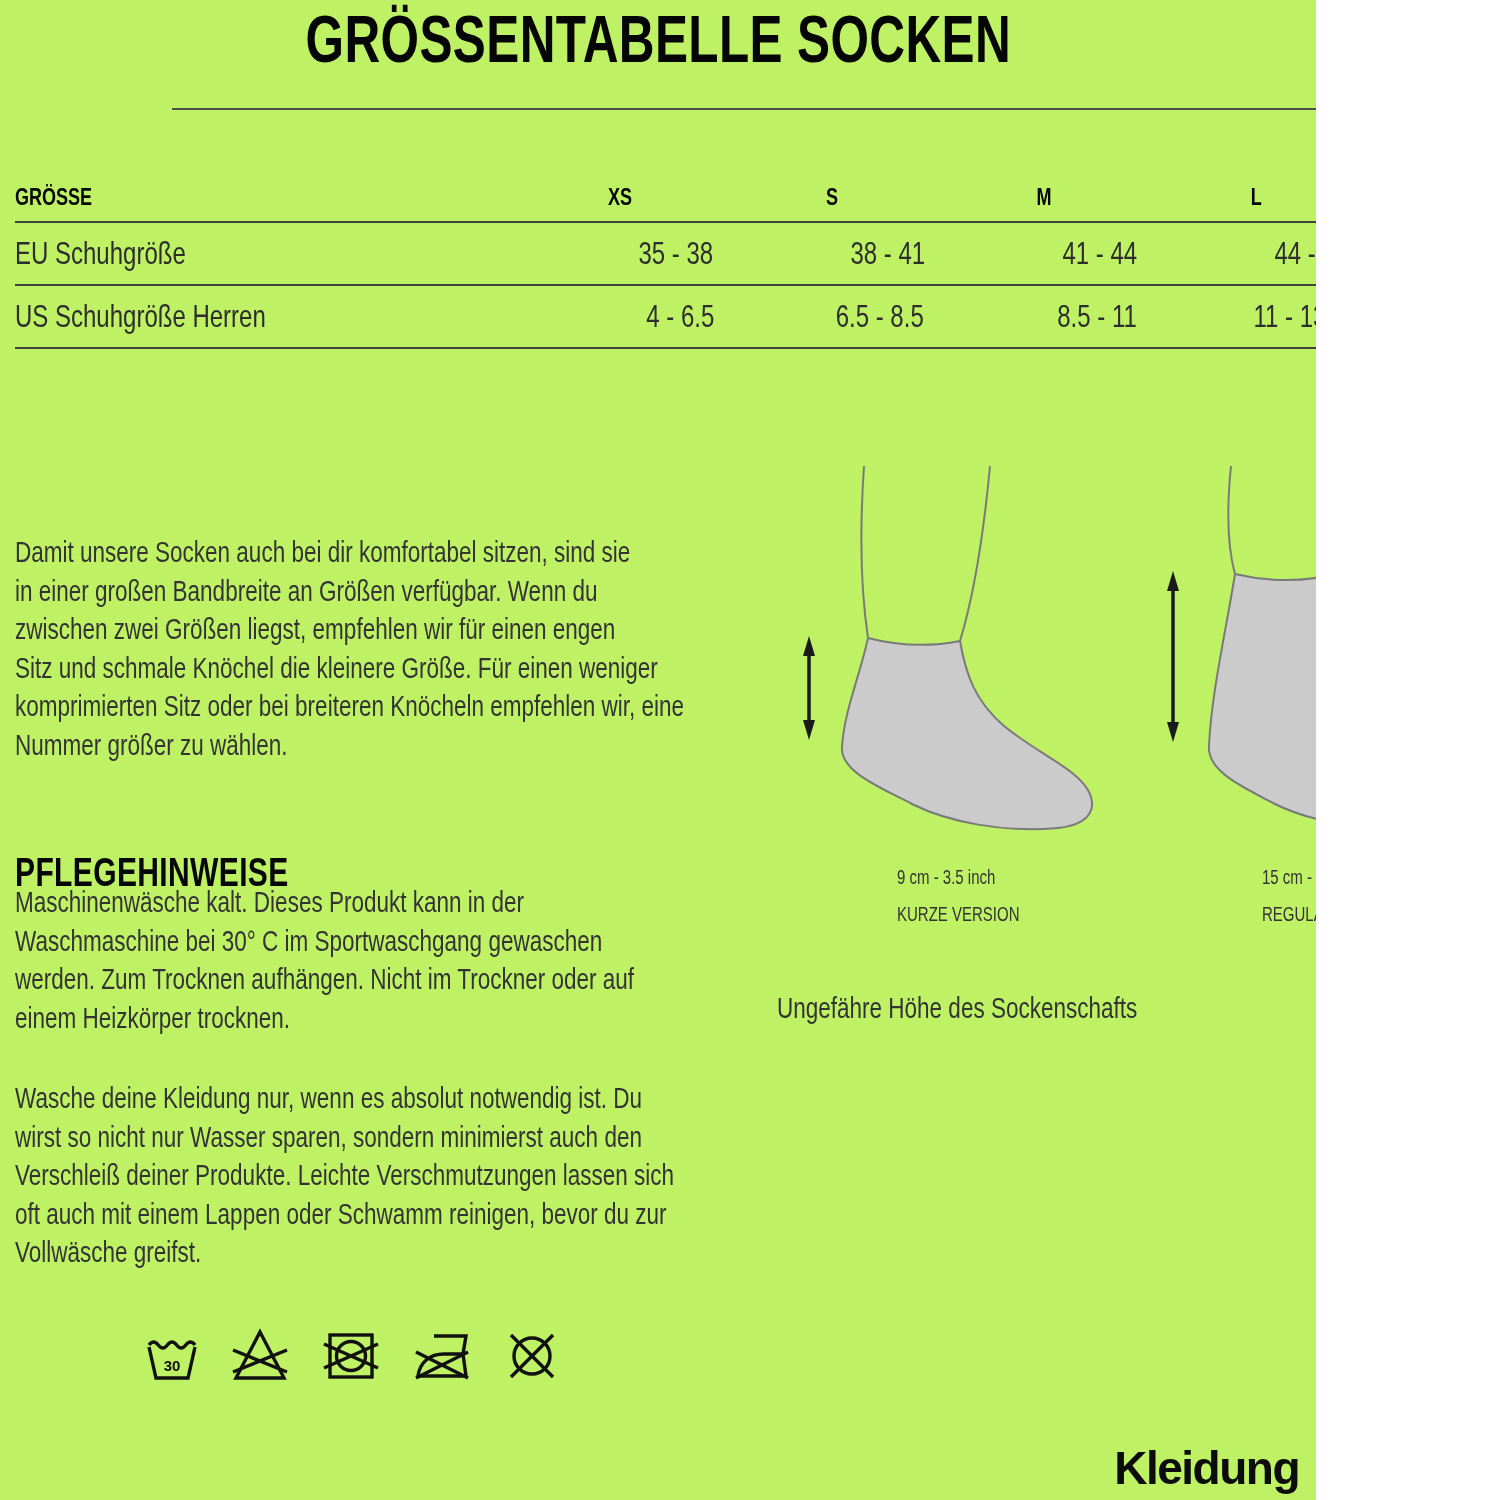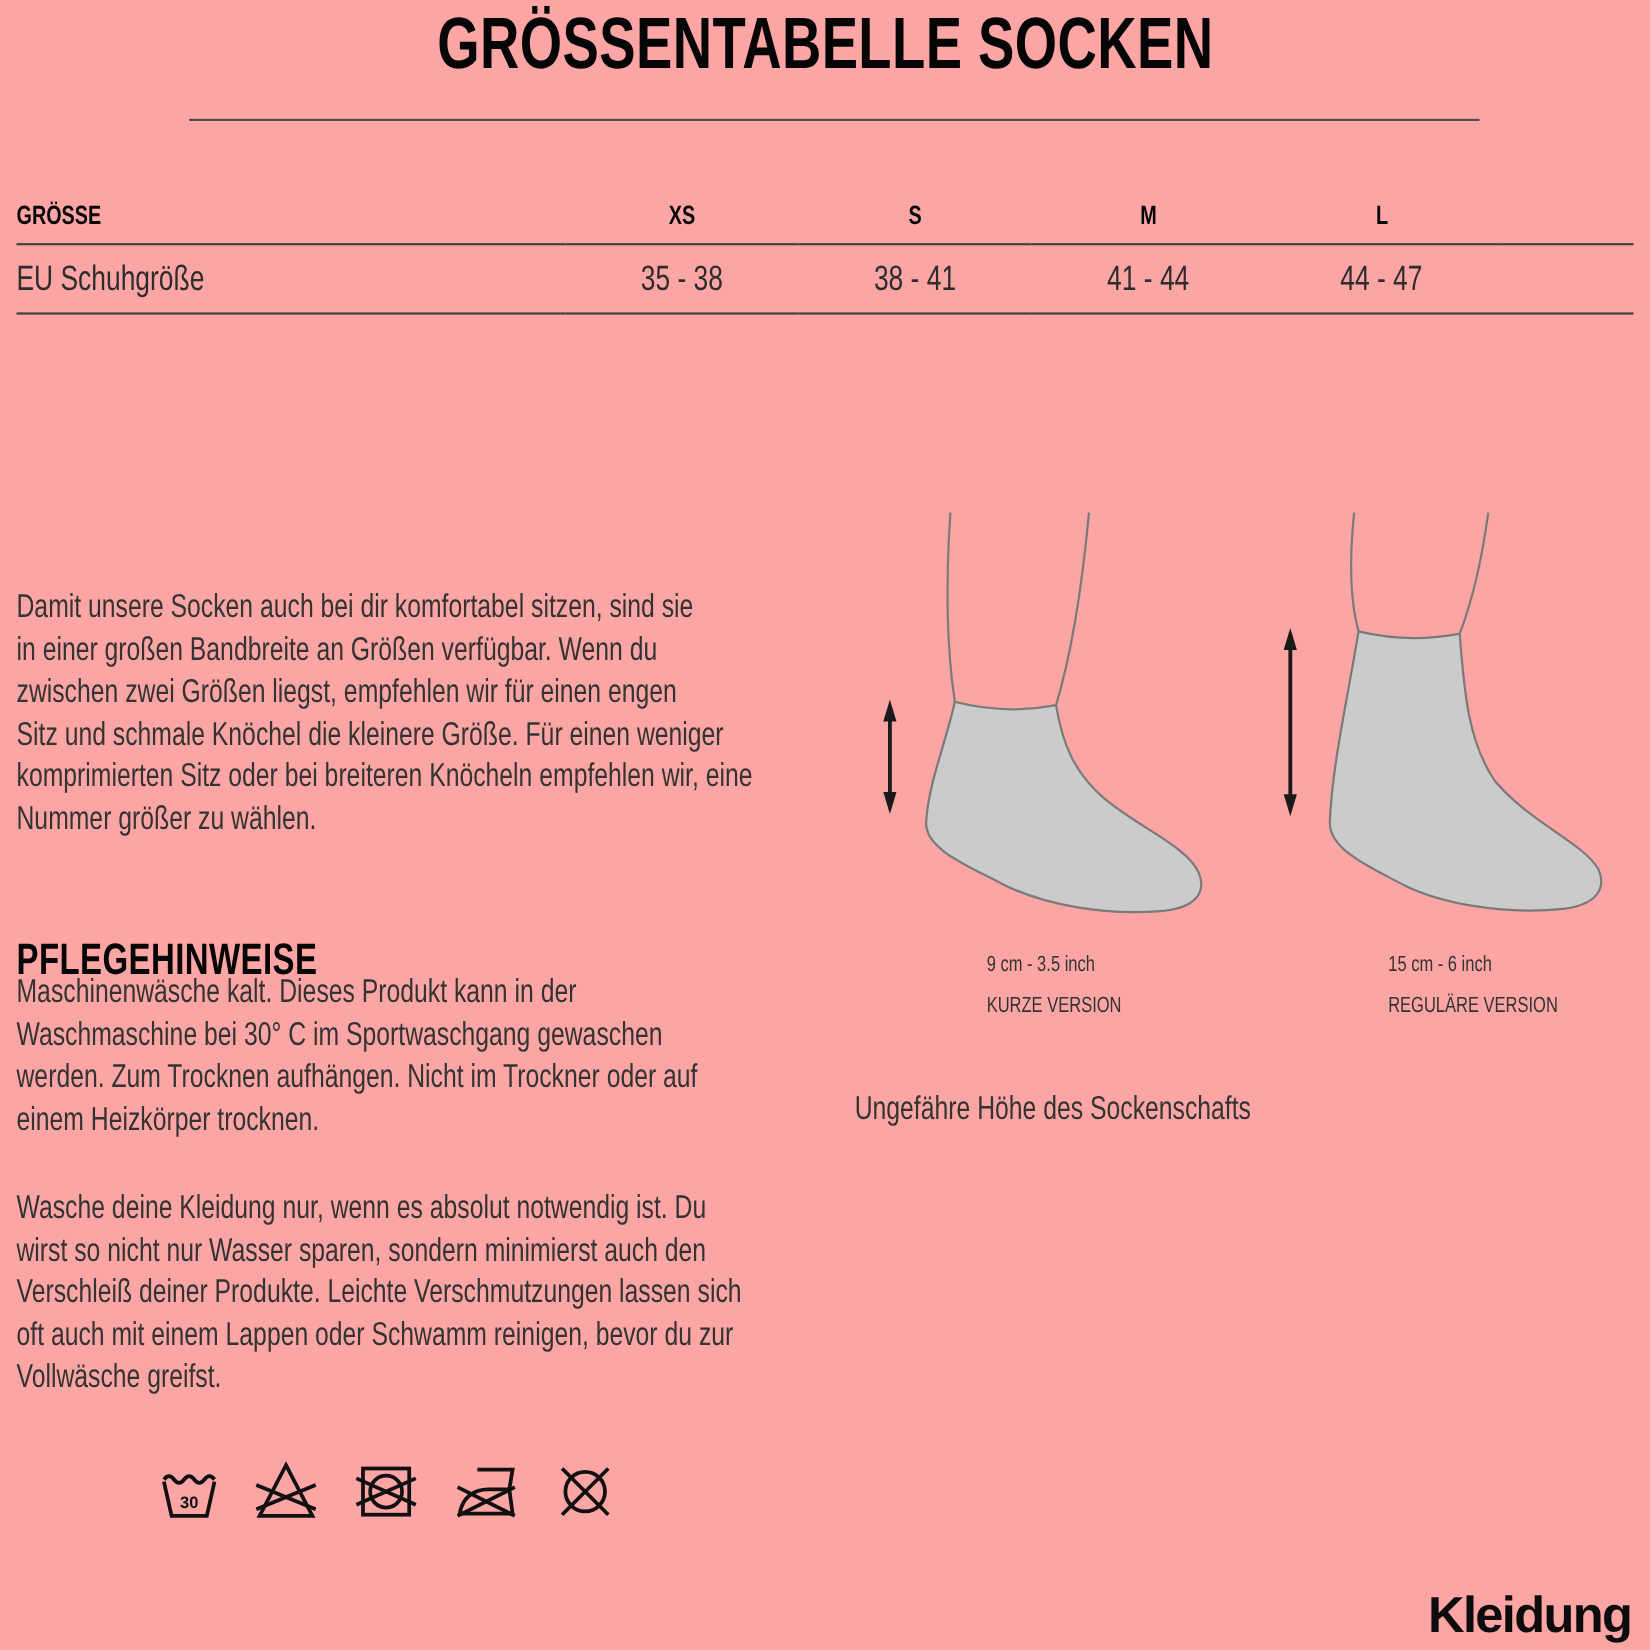--- a/index.html
+++ b/index.html
@@ -1,21 +1,21 @@
 <!DOCTYPE html>
 <html><head>
 <meta charset="utf-8">
 <style>
   html, body { margin: 0; padding: 0; background: #ffffff; }
   * { box-sizing: border-box; }
   .page {
     position: relative;
-    width: 1500px;
+    width: 1316px;
     height: 1500px;
-    background: #fca5a5;
+    background: #bef264;
     font-family: "Liberation Sans", "DejaVu Sans", sans-serif;
     color: #111;
     overflow: hidden;
   }
   
   .cc { display: inline-block; transform: scaleX(0.75); transform-origin: 50% 50%; white-space: nowrap; }
   .cl { display: inline-block; transform: scaleX(0.75); transform-origin: 0 50%; white-space: nowrap; }
 
   .title {
     position: absolute; left: 0; top: 4px; width: 100%;
@@ -33,21 +33,21 @@
     position: absolute; left: 15px; top: 172px; width: 1470px;
     border-collapse: collapse; table-layout: fixed;
   }
   .size-table th, .size-table td { padding: 0; vertical-align: middle; }
   .size-table thead th {
     height: 50px; border-bottom: 2px solid #414141;
     font-size: 24px; font-weight: 700; color: #060606; text-align: center;
   }
   .size-table tbody td {
     height: 63px; border-bottom: 2px solid #414141;
-    font-size: 32px; font-weight: 400; color: #2d2d2d; text-align: center;
+    font-size: 32px; font-weight: 400; color: #2d2d2d; text-align: right;
   }
   .size-table th.col-label, .size-table td.col-label { text-align: left; }
 
   .section-heading {
     position: absolute; left: 15px; margin: 0;
     font-size: 40px; line-height: 40px; font-weight: 700; color: #060606;
     letter-spacing: 0.5px;
   }
   .body-text {
     position: absolute; left: 15px; margin: 0;
@@ -116,20 +116,28 @@
     </thead>
     <tbody>
       <tr>
         <td class="col-label"><span class="cl">EU Schuhgröße</span></td>
         <td><span class="cc">35 - 38</span></td>
         <td><span class="cc">38 - 41</span></td>
         <td><span class="cc">41 - 44</span></td>
         <td><span class="cc">44 - 47</span></td>
         <td></td>
       </tr>
+      <tr>
+        <td class="col-label"><span class="cl">US Schuhgröße Herren</span></td>
+        <td><span class="cc">4 - 6.5</span></td>
+        <td><span class="cc">6.5 - 8.5</span></td>
+        <td><span class="cc">8.5 - 11</span></td>
+        <td><span class="cc">11 - 13.5</span></td>
+        <td></td>
+      </tr>
     </tbody>
   </table>
 
   <p class="body-text" style="top:533px">Damit unsere Socken auch bei dir komfortabel sitzen, sind sie
 in einer großen Bandbreite an Größen verfügbar. Wenn du
 zwischen zwei Größen liegst, empfehlen wir für einen engen
 Sitz und schmale Knöchel die kleinere Größe. Für einen weniger
 komprimierten Sitz oder bei breiteren Knöcheln empfehlen wir, eine
 Nummer größer zu wählen.</p>
 

